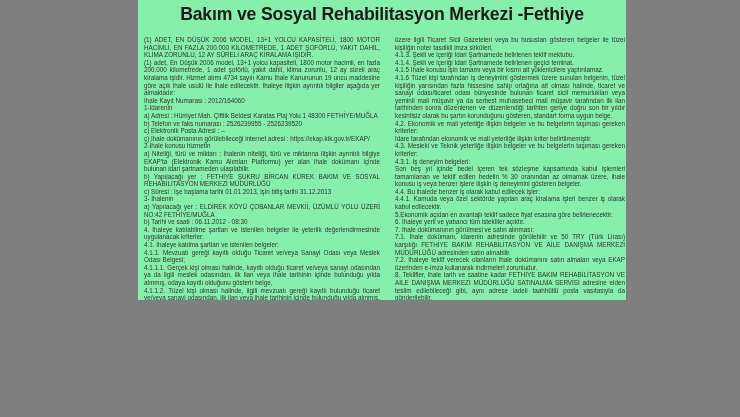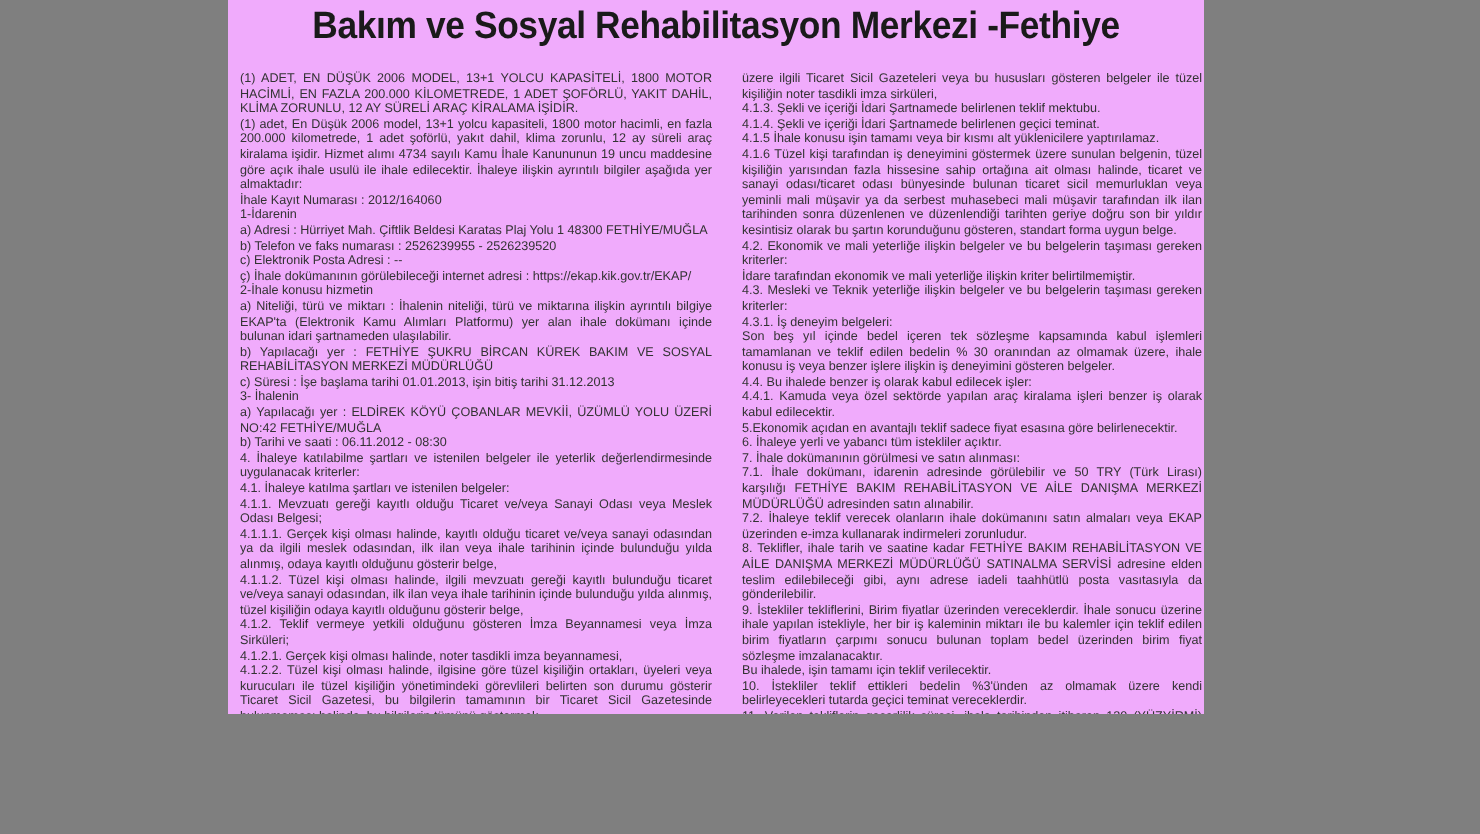--- a/index.html
+++ b/index.html
@@ -4,23 +4,23 @@
   <style>
     html, body {
       margin: 0; padding: 0;
       width: 740px; height: 417px;
       overflow: hidden;
       background: #7f7f7f;
     }
     body { position: relative; font-family: "Liberation Sans", sans-serif; }
     .page {
       position: absolute;
-      left: 114px; top: 0;
-      width: 488px; height: 357px;
-      background: #f0abfc;
+      left: 138px; top: 0;
+      width: 488px; height: 300px;
+      background: #86efac;
       overflow: hidden;
     }
     .title {
       position: absolute;
       left: 0; top: 3px; width: 488px;
       text-align: center;
       font-family: "Liberation Sans", sans-serif;
       font-weight: bold;
       font-size: 19px;
       letter-spacing: -0.2px;

